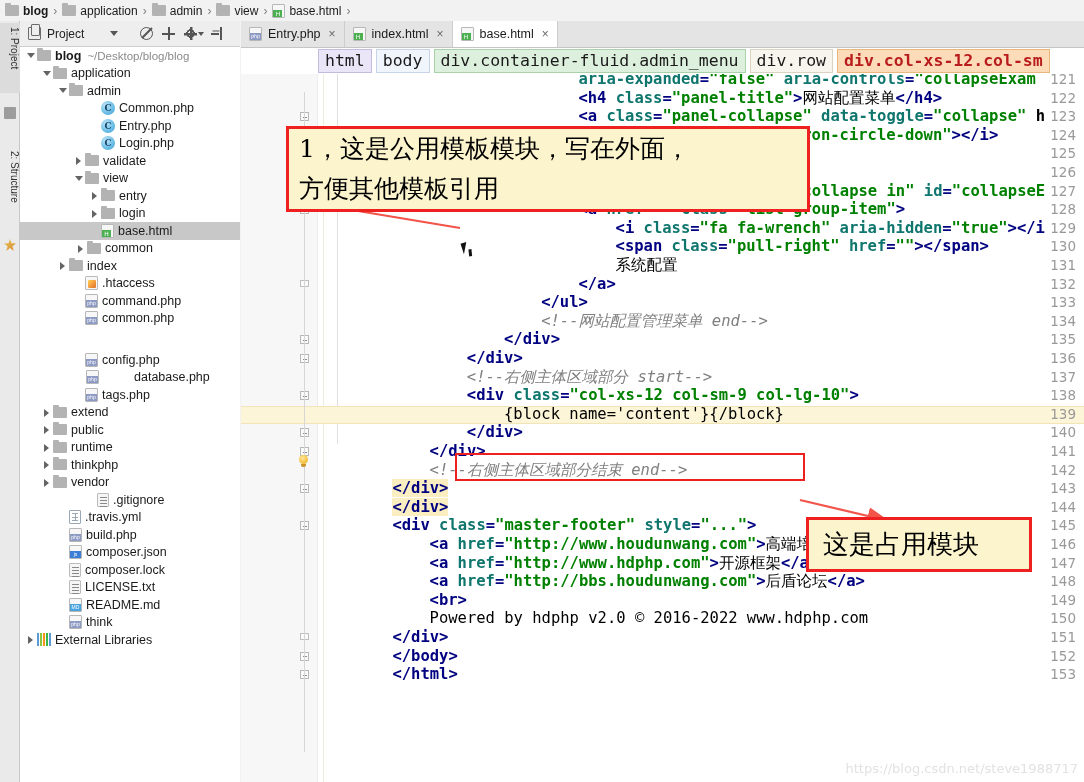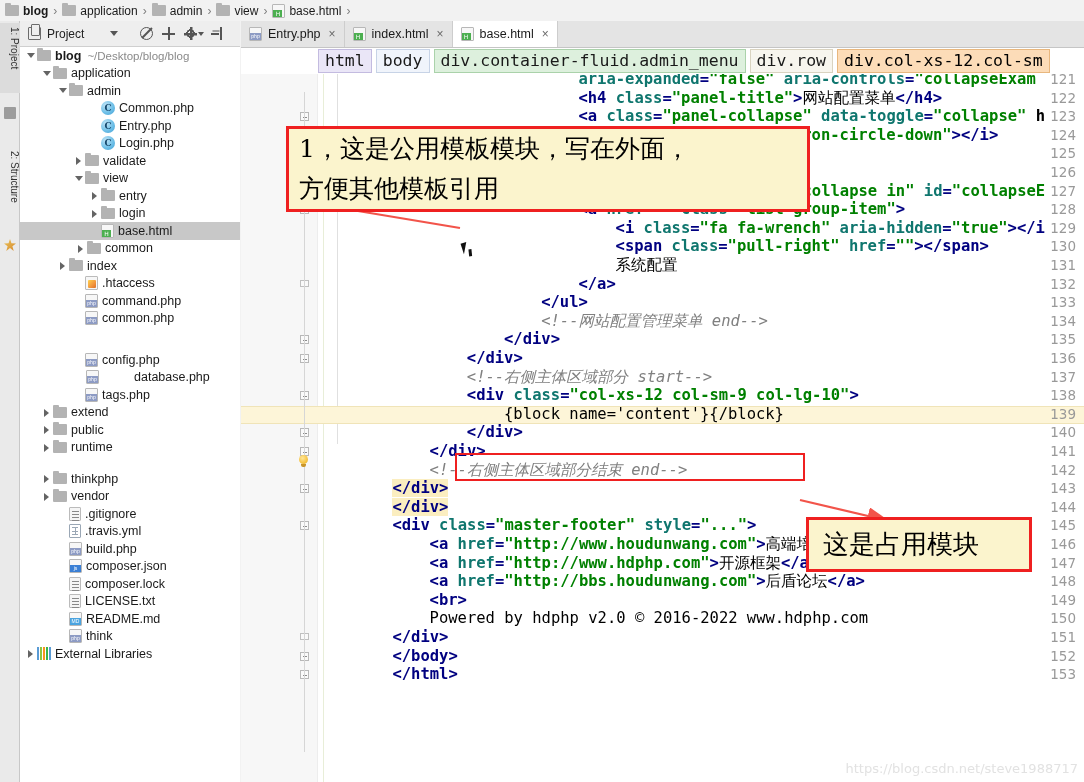--- a/index.html
+++ b/index.html
@@ -245,21 +245,21 @@
     font-size: 16.5px;
   }
   .ecrumb {
     padding: 1px 6px 2px 6px; border: 1px solid;
     white-space: nowrap; line-height: 19px;
   }
   .ecrumb.c1 { background: #eae6f7; border-color: #c3bbe0; color: #1a1a1a; }
   .ecrumb.c2 { background: #f0f4fb; border-color: #c7d3e6; color: #1a1a1a; }
   .ecrumb.c3 { background: #ddf0dd; border-color: #aad2aa; color: #1a1a1a; }
   .ecrumb.c4 { background: #f7f5ee; border-color: #d9d3c0; color: #1a1a1a; }
-  .ecrumb.c5 { background: #fcdcb8; border-color: #e8b77e; color: #000000; }
+  .ecrumb.c5 { background: #fcdcb8; border-color: #e8b77e; color: #b91c1c; font-weight: bold; }
 
   
   .editor {
     position: absolute; left: 241px; top: 74px; width: 843px; height: 708px;
     background: #ffffff; overflow: hidden;
   }
   .gutter {
     position: absolute; left: 0; top: 0; width: 55px; height: 708px;
     background: #f7f7f7;
   }
@@ -565,35 +565,35 @@
         </span>
         <span class="tree-label">public</span>
       </div>
       <div class="tree-row" style="padding-left: 22px;">
         <span class="twisty closed"></span>
         <span class="tree-ico">
           <span class="ico ico-folder"></span>
         </span>
         <span class="tree-label">runtime</span>
       </div>
-      <div class="tree-row" style="padding-left: 22px; margin-top: 14px;">
+      <div class="tree-row" style="padding-left: 22px;">
         <span class="twisty closed"></span>
         <span class="tree-ico">
           <span class="ico ico-folder"></span>
         </span>
         <span class="tree-label">thinkphp</span>
       </div>
       <div class="tree-row" style="padding-left: 22px;">
         <span class="twisty closed"></span>
         <span class="tree-ico">
           <span class="ico ico-folder"></span>
         </span>
         <span class="tree-label">vendor</span>
       </div>
-      <div class="tree-row" style="padding-left: 38px;">
+      <div class="tree-row" style="padding-left: 38px; margin-left: 28px;">
         <span class="twisty "></span>
         <span class="tree-ico">
           <span class="ico ico-txt"></span>
         </span>
         <span class="tree-label">.gitignore</span>
       </div>
       <div class="tree-row" style="padding-left: 38px;">
         <span class="twisty "></span>
         <span class="tree-ico">
           <span class="ico ico-yml"></span>

